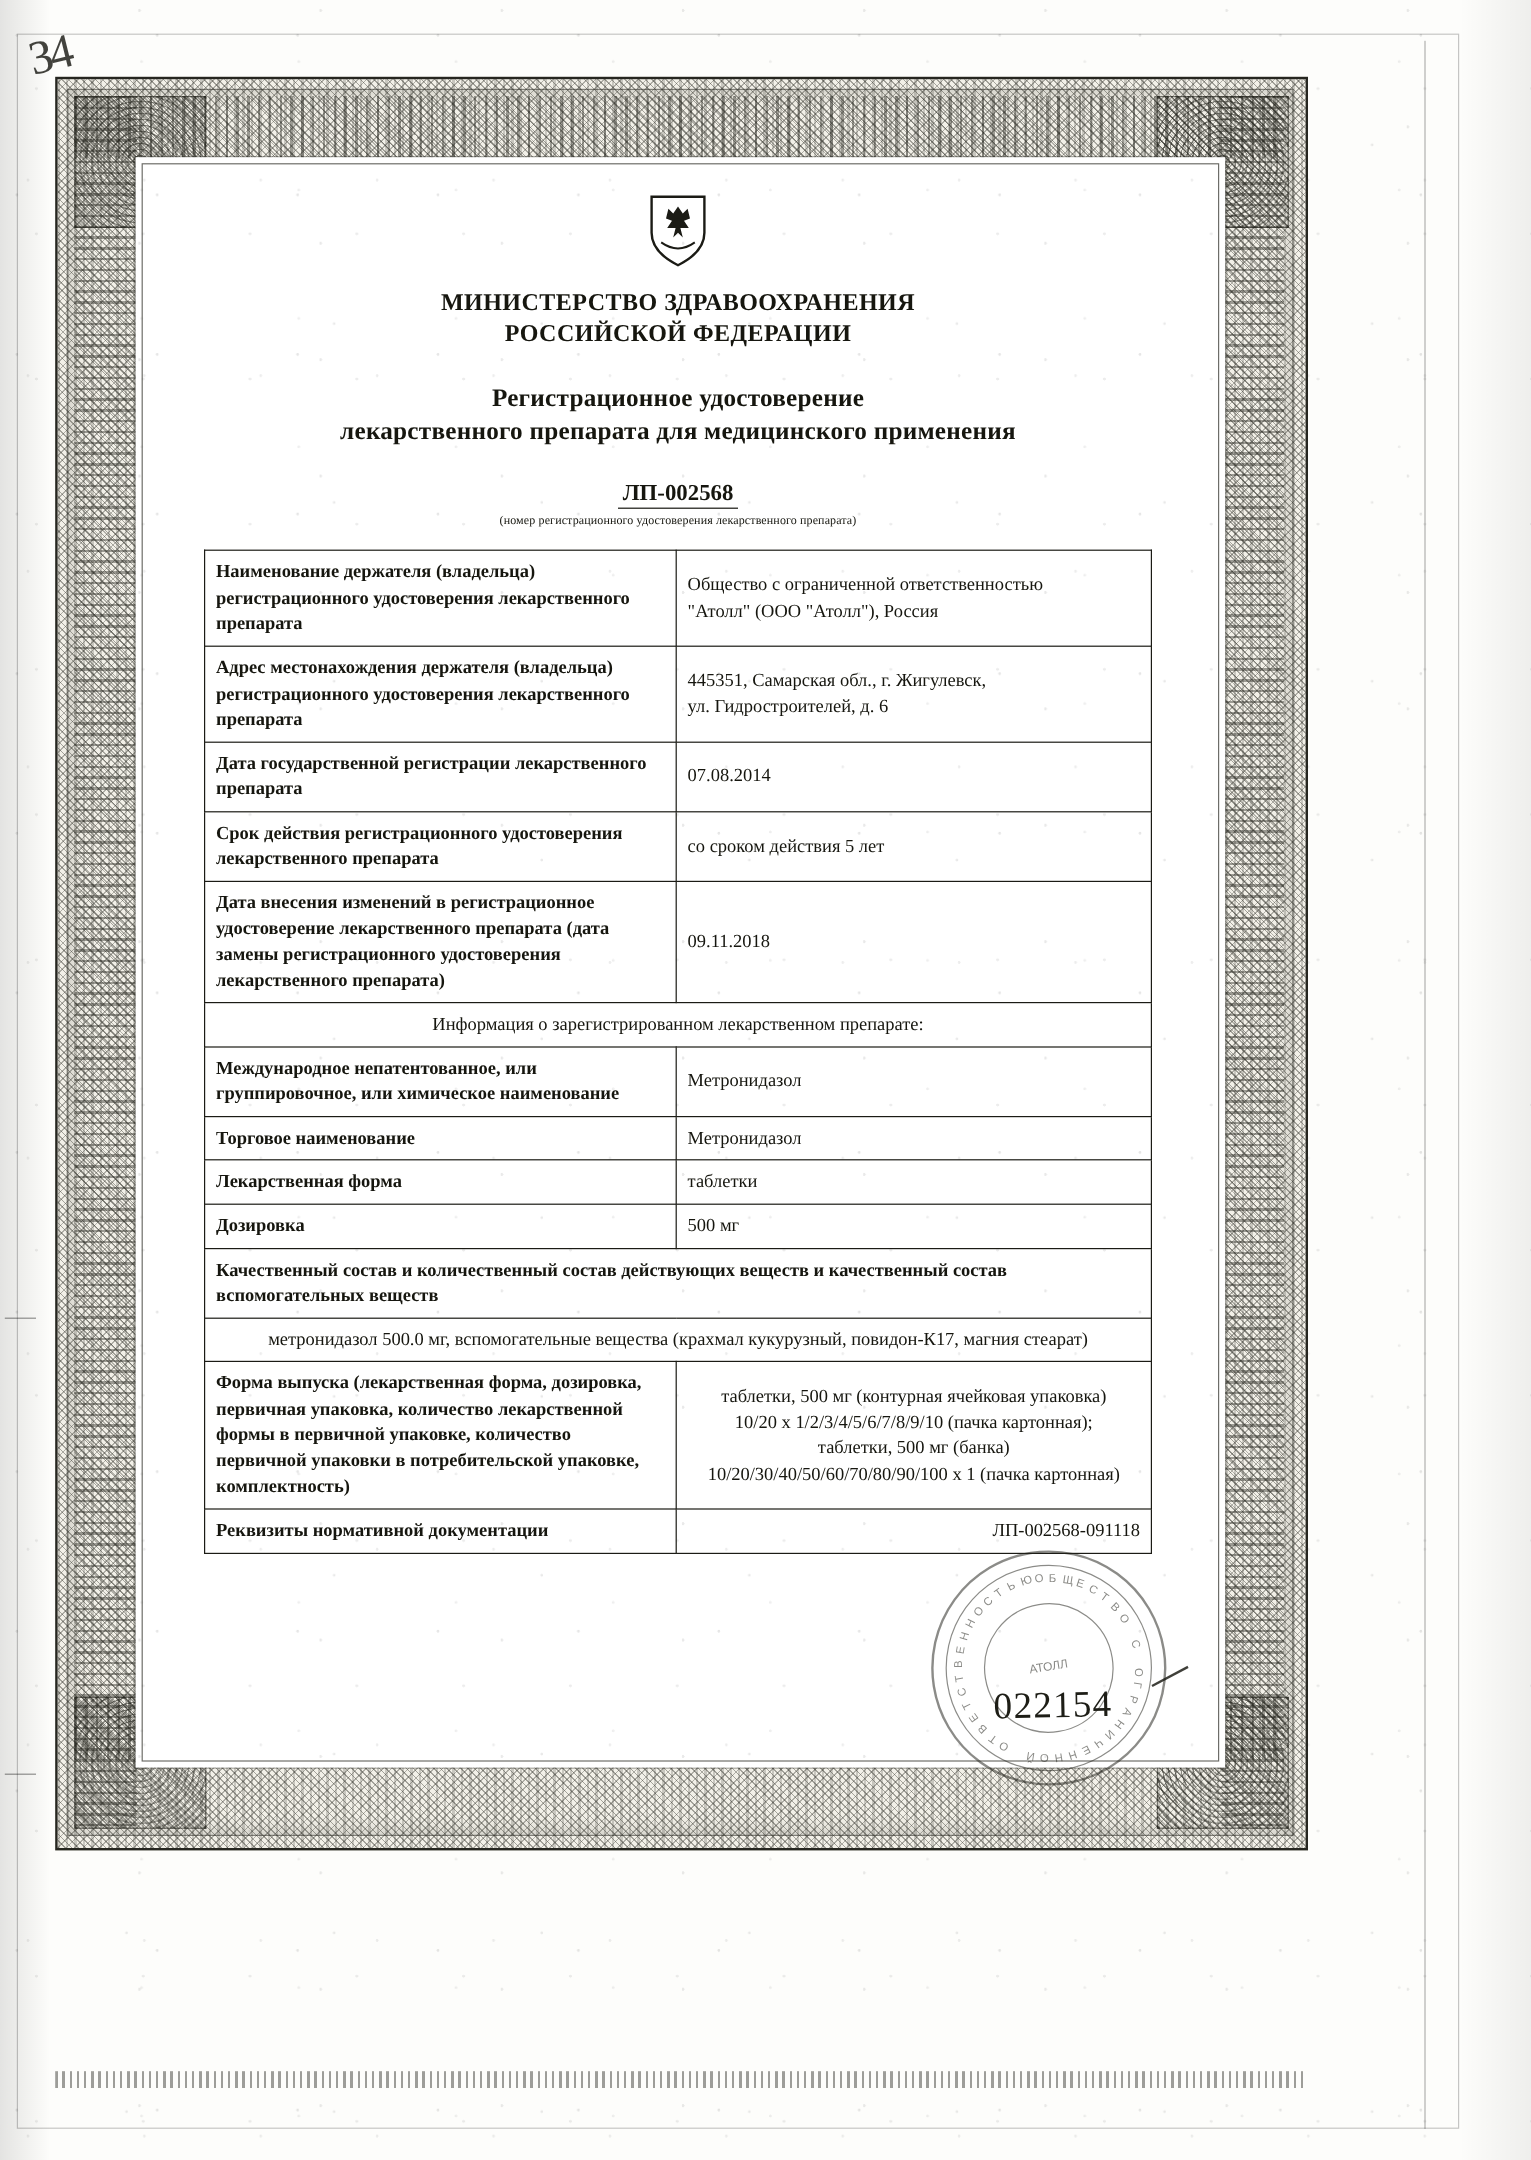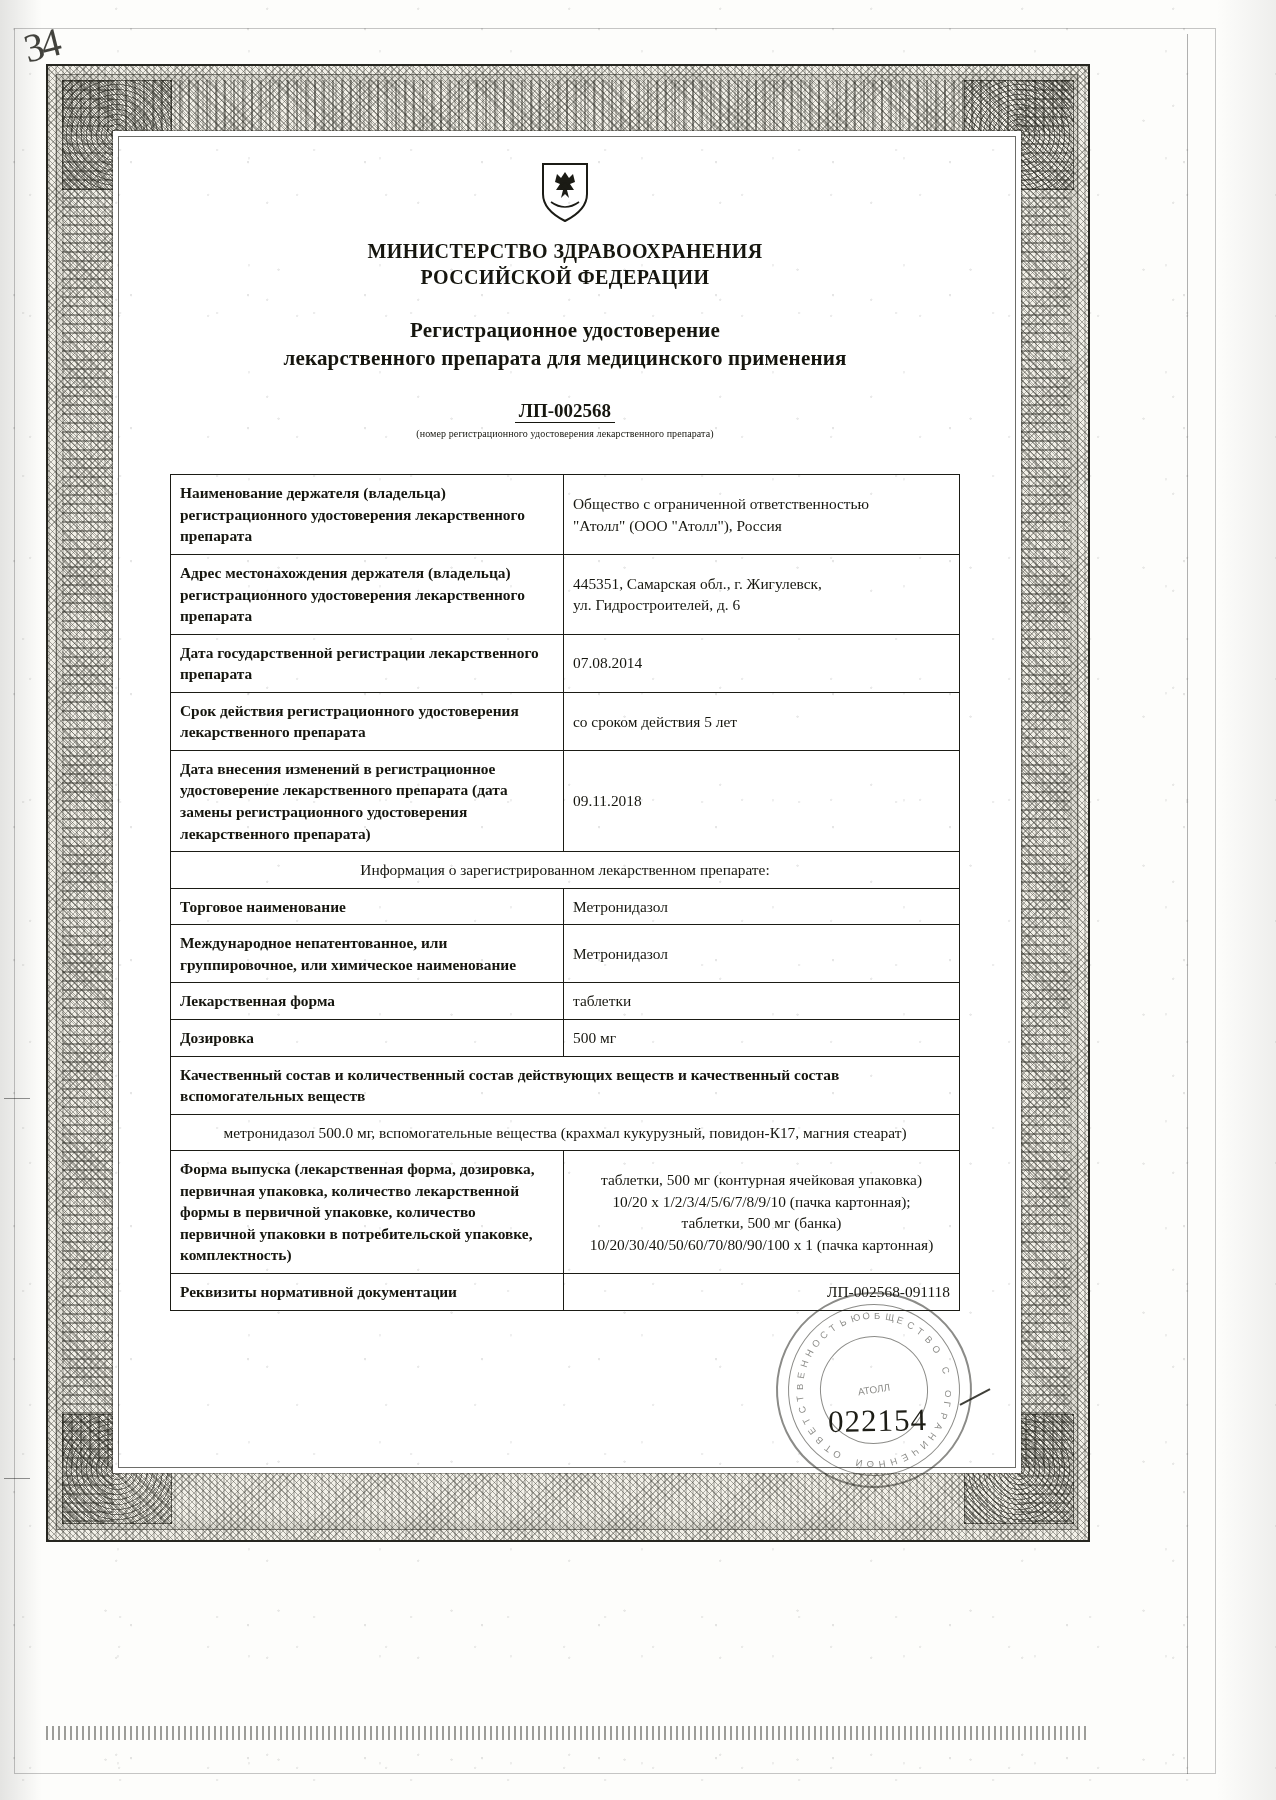--- a/index.html
+++ b/index.html
@@ -184,21 +184,21 @@
   .reg-caption {
     text-align: center;
     font-size: 10px;
     margin-top: 6px;
     letter-spacing: .1px;
   }
 
   
   table.cert {
     width: 790px;
-    margin-top: 35px;
+    margin-top: 18px;
     border-collapse: collapse;
     table-layout: fixed;
   }
   table.cert td {
     border: 1px solid #1b1b15;
     vertical-align: middle;
     padding: 7px 9px;
     font-size: 15.4px;
     line-height: 1.40;
   }
@@ -373,25 +373,25 @@
           <td class="value">со сроком действия 5 лет</td>
         </tr>
         <tr>
           <td class="label">Дата внесения изменений в регистрационное удостоверение лекарственного препарата (дата замены регистрационного удостоверения лекарственного препарата)</td>
           <td class="value">09.11.2018</td>
         </tr>
         <tr>
           <td class="section-head" colspan="2">Информация о зарегистрированном лекарственном препарате:</td>
         </tr>
         <tr>
+          <td class="label">Международное непатентованное, или группировочное, или химическое наименование</td>
+          <td class="value">Метронидазол</td>
+        </tr>
+        <tr>
           <td class="label">Торговое наименование</td>
-          <td class="value">Метронидазол</td>
-        </tr>
-        <tr>
-          <td class="label">Международное непатентованное, или группировочное, или химическое наименование</td>
           <td class="value">Метронидазол</td>
         </tr>
         <tr>
           <td class="label">Лекарственная форма</td>
           <td class="value">таблетки</td>
         </tr>
         <tr>
           <td class="label">Дозировка</td>
           <td class="value">500 мг</td>
         </tr>

